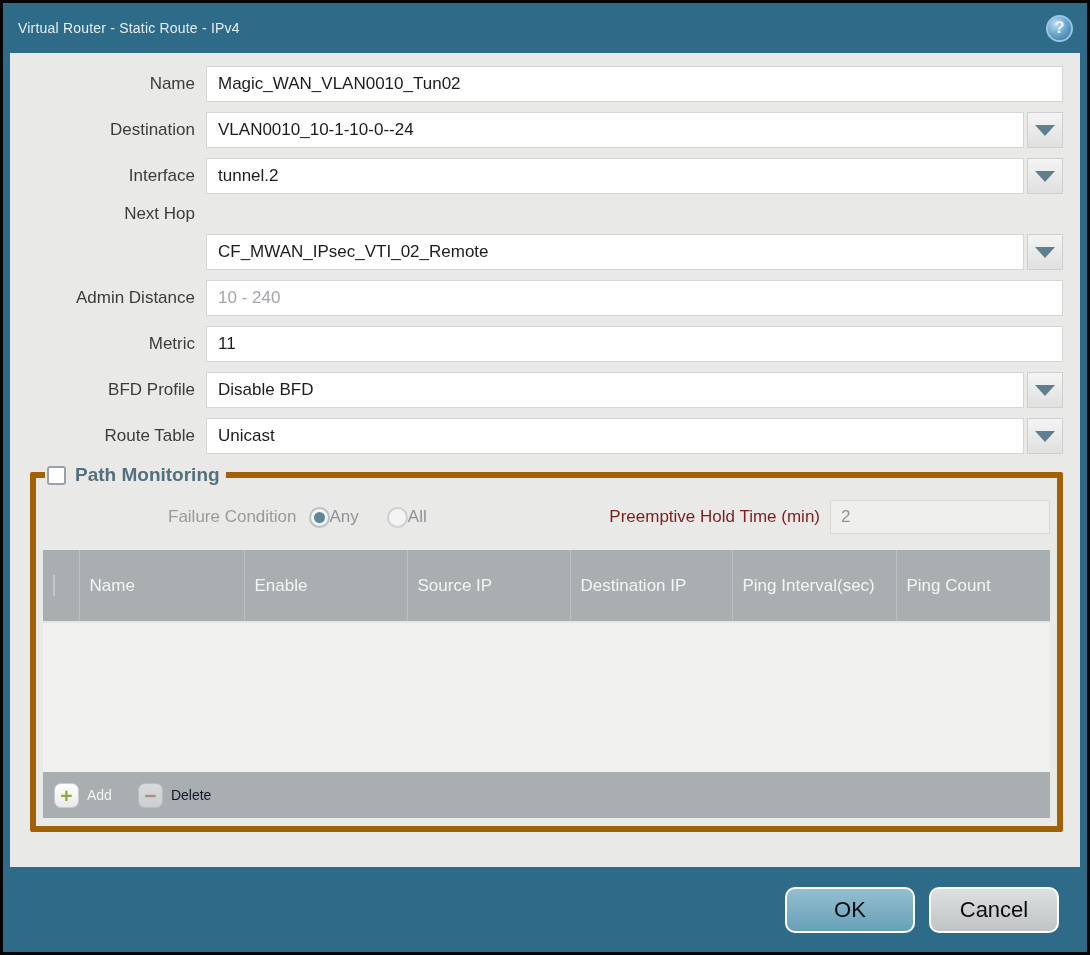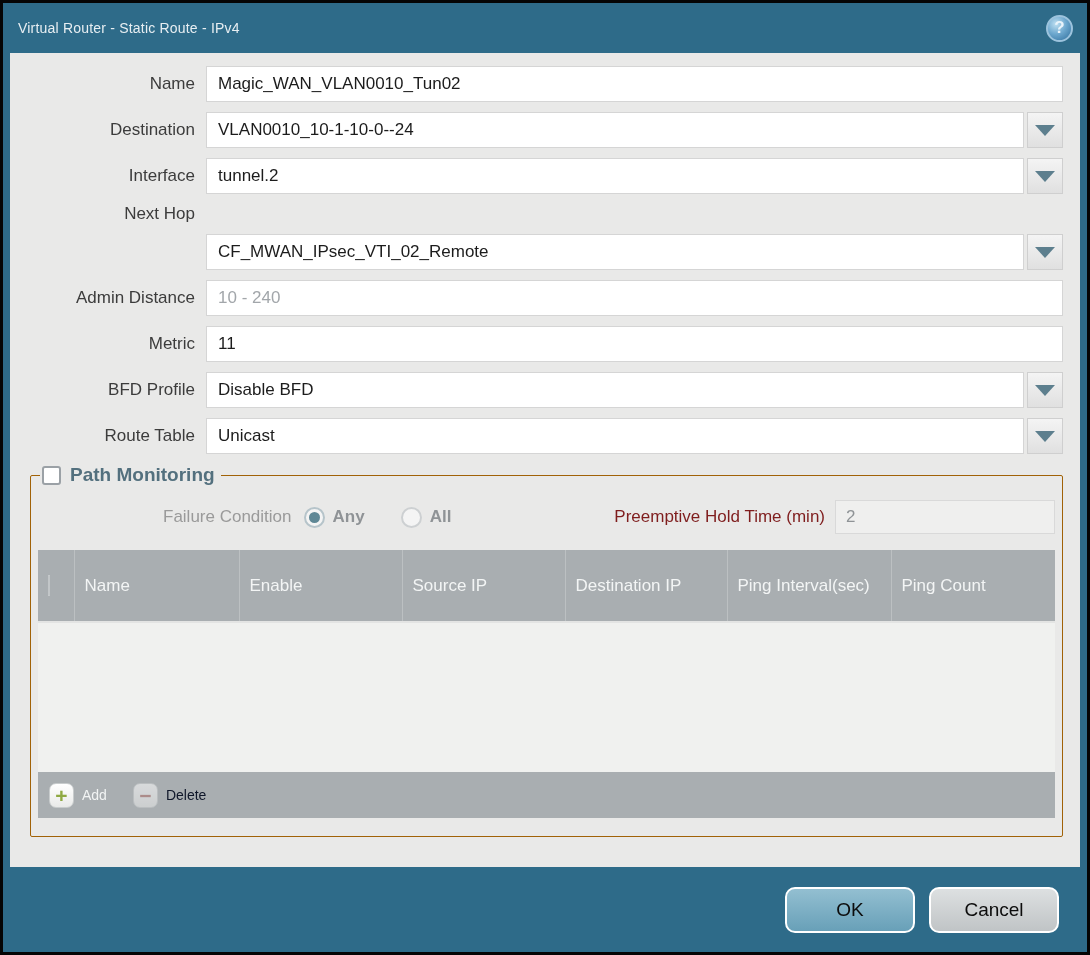--- a/index.html
+++ b/index.html
@@ -67,41 +67,41 @@
   .dd-arrow {
     width: 0; height: 0;
     border-left: 10px solid transparent;
     border-right: 10px solid transparent;
     border-top: 11px solid #5d7f8e;
   }
 
   
   fieldset.pm {
     margin: 6px 0 0 20px;
-    border: 1px solid #a16207;
+    border: 6px solid #a16207;
     border-radius: 2px;
-    padding: 2px 7px 18px 7px;
+    padding: 2px 7px 8px 7px;
   }
   legend.pm-legend {
     display: flex; align-items: center; gap: 9px;
     padding: 0 6px 0 2px; margin-left: 2px;
   }
   .pm-checkbox {
     width: 19px; height: 19px;
     background: #fff; border: 2px solid #9ba1a6; border-radius: 3px;
     cursor: pointer;
   }
   .pm-title { font-size: 19px; font-weight: bold; color: #53707e; }
 
   .cond-row {
     display: flex; align-items: center;
     margin: 12px 0 16px 0; padding-left: 125px;
   }
   .cond-lbl { font-size: 17px; color: #9a9a9a; }
-  .radio-group { display: flex; align-items: center; margin-left: 12px; gap: 8px; font-weight: bold; }
+  .radio-group { display: flex; align-items: center; margin-left: 12px; gap: 0; }
   .radio {
     width: 21px; height: 21px; border-radius: 50%;
     background: #f4f4f4; border: 2px solid #cdd0d2;
     display: flex; align-items: center; justify-content: center;
     cursor: pointer;
   }
   .radio.checked { border-color: #b6c4ca; }
   .radio.checked::after {
     content: ""; width: 11px; height: 11px; border-radius: 50%;
     background: #5f8795;
@@ -157,21 +157,21 @@
   
   .dlg-footer {
     flex: 0 0 85px; height: 85px;
     display: flex; align-items: center; justify-content: flex-end;
     gap: 14px; padding-right: 28px;
   }
   .dlg-btn {
     width: 130px; height: 46px;
     border: 2px solid #ffffff; border-radius: 10px;
     font-family: "Liberation Sans", sans-serif;
-    font-size: 19px; color: #0c0c0c;
+    font-size: 22px; color: #0c0c0c;
     cursor: pointer;
   }
   .btn-ok { background: linear-gradient(#93bfd1, #68a0b8); }
   .btn-cancel { background: linear-gradient(#dde0e1, #c0c4c6); }
 </style>
 </head>
 <body>
 
 <div class="window">
 

